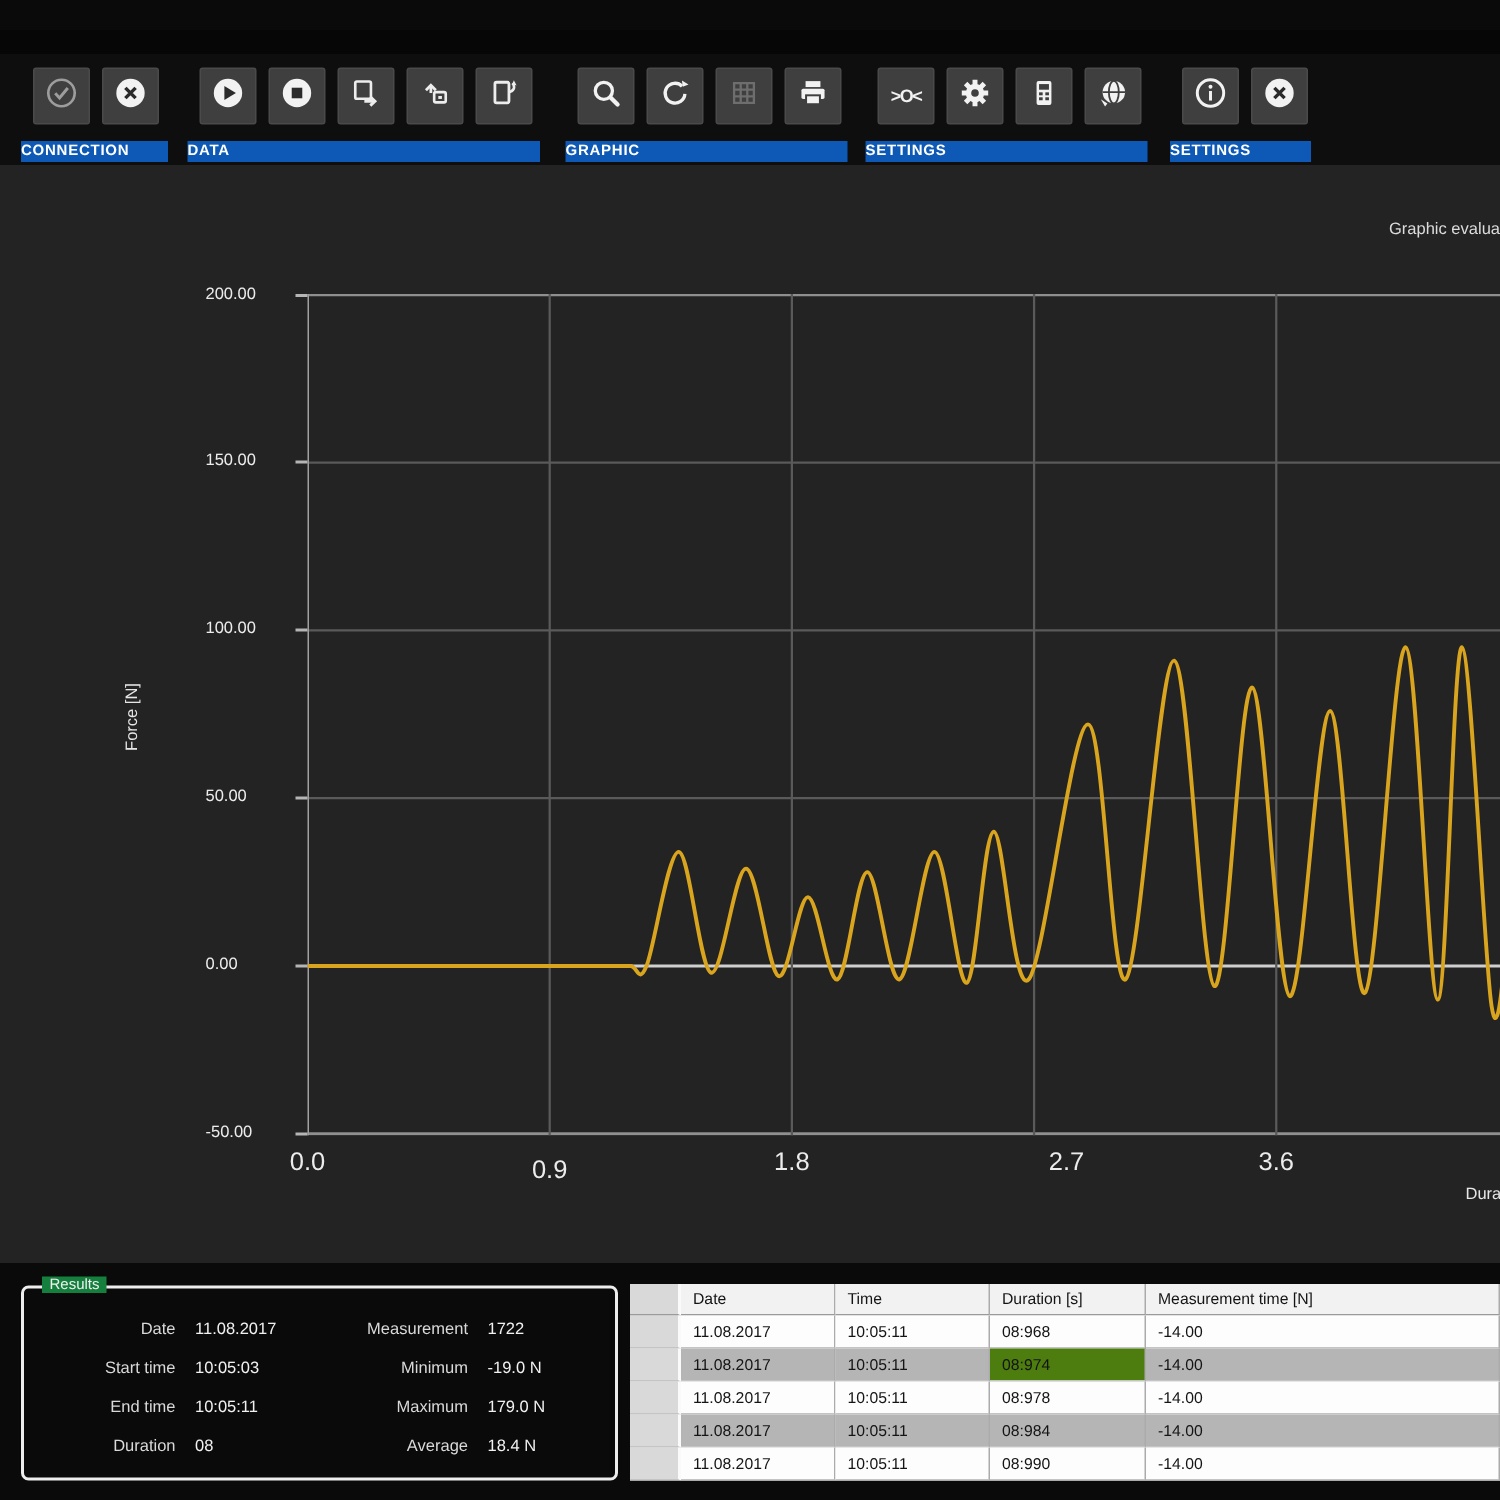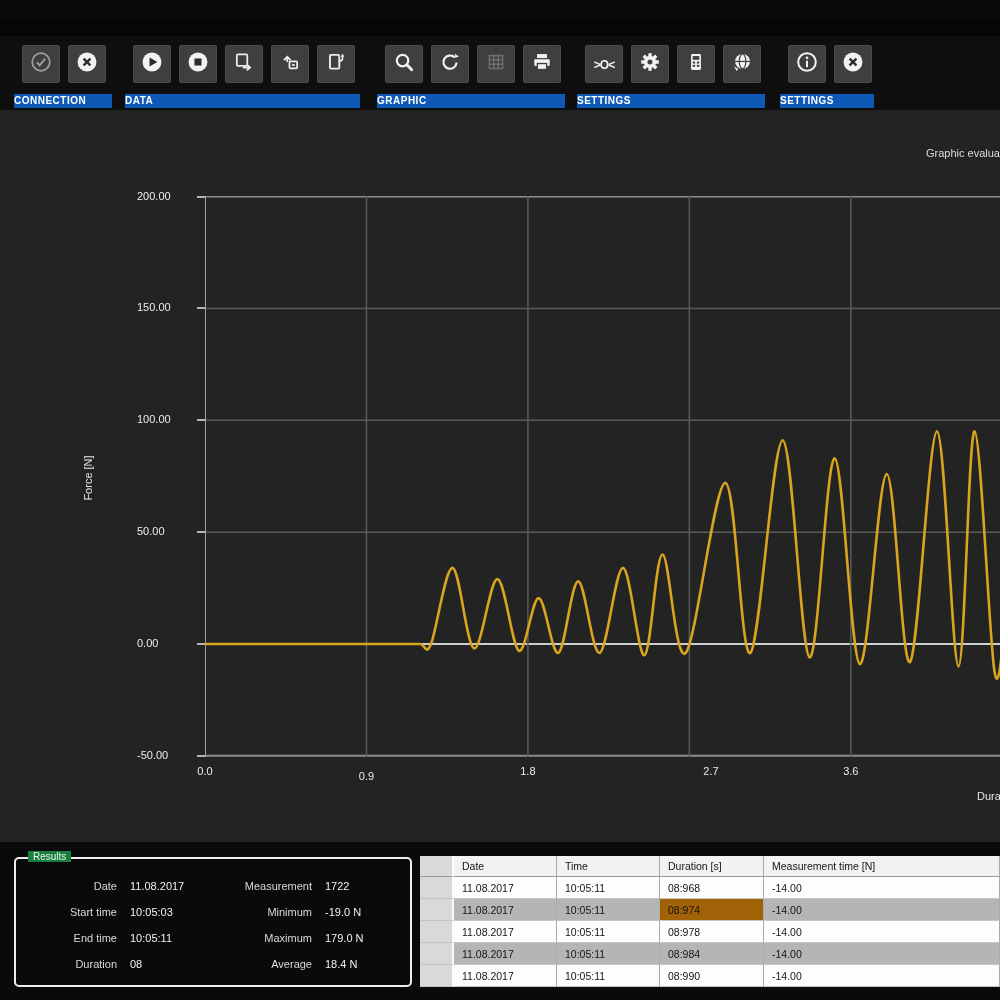--- a/index.html
+++ b/index.html
@@ -29,21 +29,21 @@
 
   
   #chart-region{position:absolute;left:0;top:110px;width:1000px;height:732px;background:#232323;}
   #chart-title{position:absolute;left:926px;top:37px;font-size:11px;color:#dcdcdc;white-space:nowrap;}
   #y-axis-label{position:absolute;left:88px;top:368px;font-size:11px;color:#e6e6e6;
     transform:translate(-50%,-50%) rotate(-90deg);white-space:nowrap;}
   #x-axis-label{position:absolute;left:977px;top:680px;font-size:11px;color:#e6e6e6;white-space:nowrap;}
   #plot-wrap{position:absolute;left:205px;top:86px;width:795px;height:561px;}
   .y-tick-label{position:absolute;width:60px;text-align:left;font-size:11px;color:#ececec;}
   .y-tick-mark{position:absolute;width:8px;height:2px;background:#b5b5b5;}
-  .x-tick-label{position:absolute;width:48px;text-align:center;font-size:11px;color:#ececec;}
+  .x-tick-label{position:absolute;width:48px;text-align:center;font-size:17px;color:#ececec;}
 
   
   #bottom{position:absolute;left:0;top:842px;width:1000px;height:158px;background:#0a0a0a;}
 
   #results-box{position:absolute;left:14px;top:15px;width:398px;height:130px;
     border:2px solid #ededed;border-radius:5px;box-sizing:border-box;}
   #results-legend{position:absolute;left:12px;top:-8px;background:#15803d;padding:0 5px;
     font-size:10px;color:#efefef;}
   .res-col{position:absolute;top:14px;}
   .res-row{display:flex;height:26px;line-height:26px;font-size:11px;}
@@ -310,21 +310,21 @@
             <div class="t-cell t-rowhdr" style="width: 34px;"></div>
             <div class="t-cell" style="width: 103px; background: rgb(253, 253, 253);">11.08.2017</div>
             <div class="t-cell" style="width: 103px; background: rgb(253, 253, 253);">10:05:11</div>
             <div class="t-cell" style="width: 104px; background: rgb(253, 253, 253);">08:968</div>
             <div class="t-cell" style="width: 236px; background: rgb(253, 253, 253);">-14.00</div>
           </div>
           <div class="t-row">
             <div class="t-cell t-rowhdr" style="width: 34px;"></div>
             <div class="t-cell" style="width: 103px; background: rgb(181, 181, 181);">11.08.2017</div>
             <div class="t-cell" style="width: 103px; background: rgb(181, 181, 181);">10:05:11</div>
-            <div class="t-cell" style="width: 104px; background: #a16207;">08:974</div>
+            <div class="t-cell" style="width: 104px; background: #4d7c0f;">08:974</div>
             <div class="t-cell" style="width: 236px; background: rgb(181, 181, 181);">-14.00</div>
           </div>
           <div class="t-row">
             <div class="t-cell t-rowhdr" style="width: 34px;"></div>
             <div class="t-cell" style="width: 103px; background: rgb(253, 253, 253);">11.08.2017</div>
             <div class="t-cell" style="width: 103px; background: rgb(253, 253, 253);">10:05:11</div>
             <div class="t-cell" style="width: 104px; background: rgb(253, 253, 253);">08:978</div>
             <div class="t-cell" style="width: 236px; background: rgb(253, 253, 253);">-14.00</div>
           </div>
           <div class="t-row">

